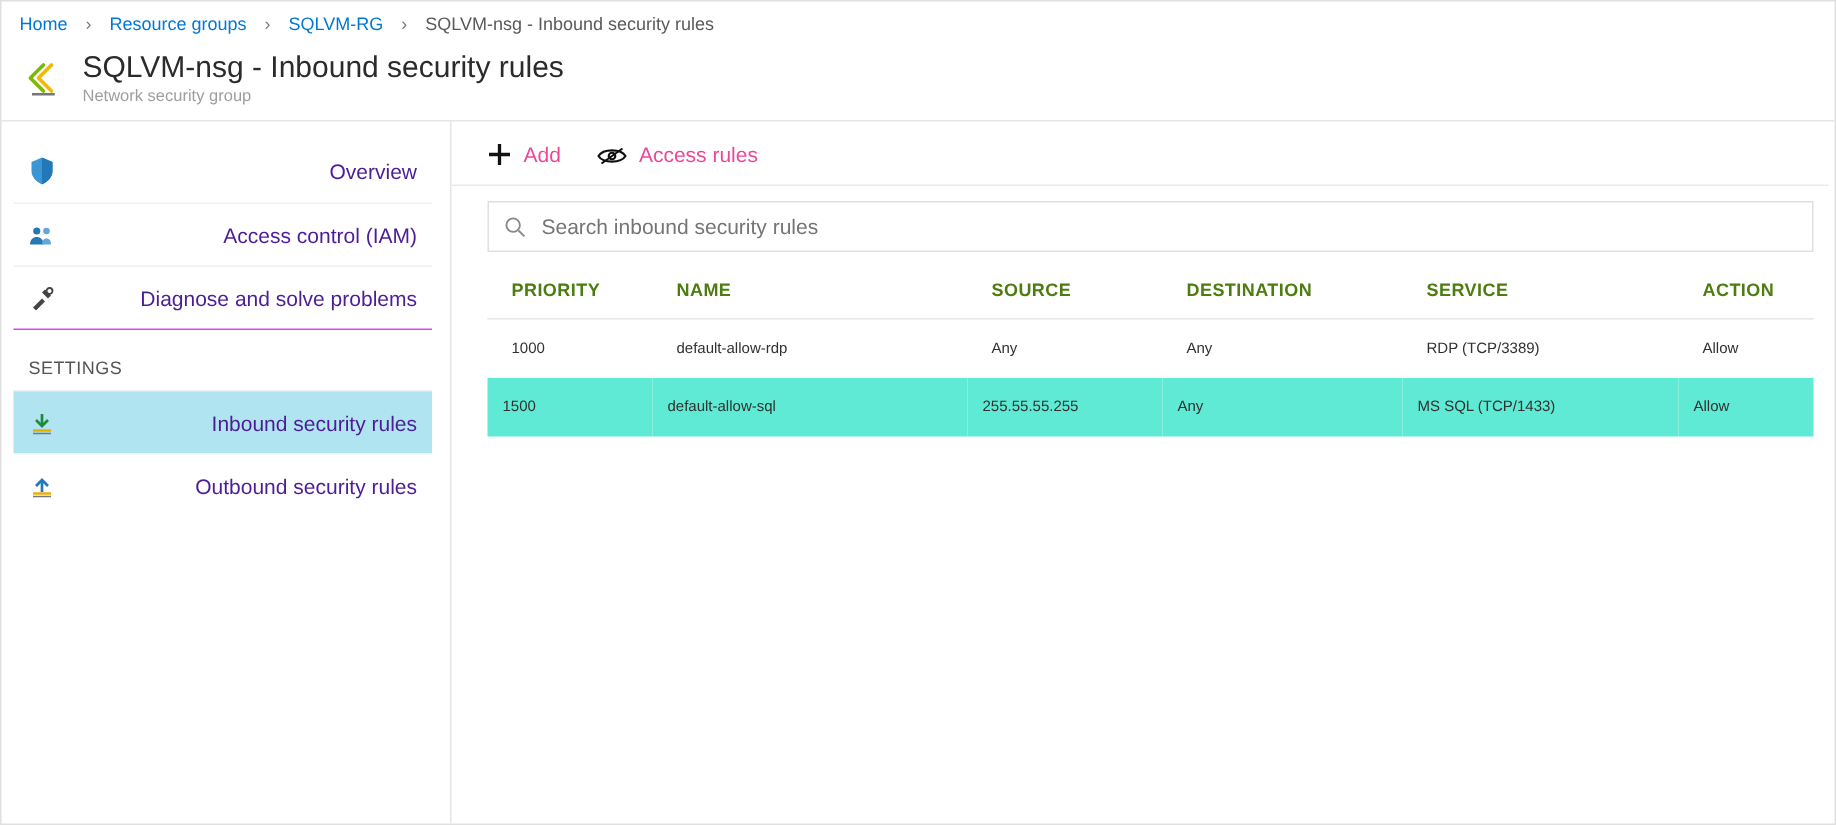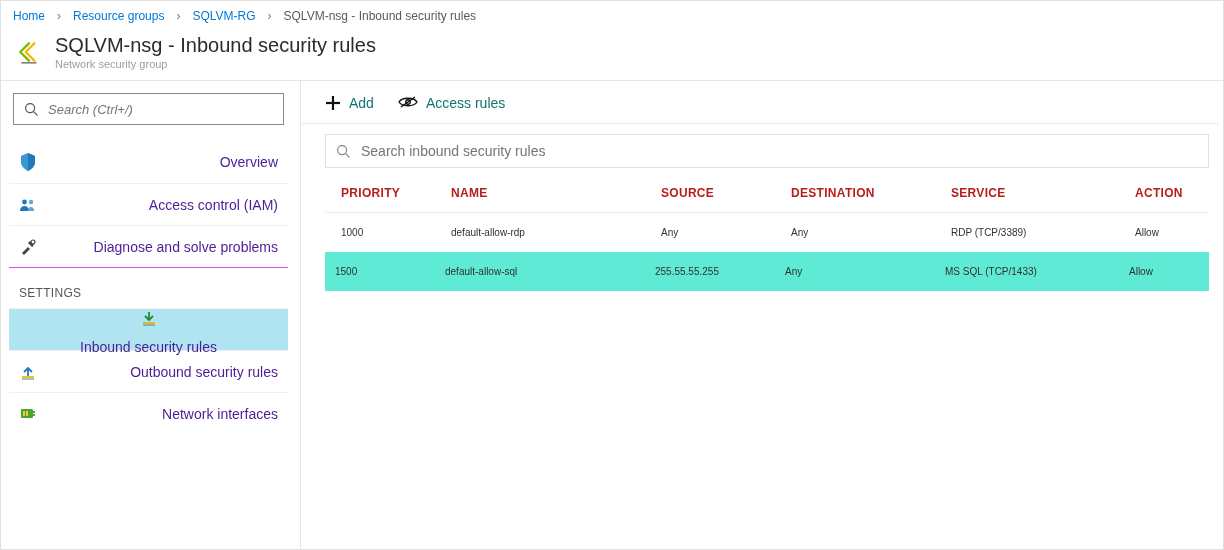--- a/index.html
+++ b/index.html
@@ -85,21 +85,21 @@
     align-items: center;
     height: 42px;
     padding: 0 10px;
     gap: 12px;
     cursor: pointer;
     border-top: 1px solid #f0f0f0;
     font-size: 14px;
     color: #4c1d95;
     justify-content: space-between;
   }
-  .sidebar-item.selected { background: #b0e4f0; flex-direction: column; }
+  .sidebar-item.selected { background: #b0e4f0; }
   .sidebar-item.first { border-top: none; }
   .sidebar-section {
     font-size: 12px;
     color: #555;
     letter-spacing: 0.3px;
     padding: 18px 10px 8px 10px;
     border-top: 1px solid #d946ef;
   }
   .icon-box {
     width: 18px;
@@ -119,25 +119,25 @@
   }
   .toolbar {
     display: flex;
     align-items: center;
     gap: 24px;
     padding: 4px 4px 12px 24px;
     border-bottom: 1px solid #eaeaea;
   }
   .toolbar-btn {
     display: flex;
-    align-items: flex-start;
+    align-items: flex-end;
     gap: 8px;
     font-size: 14px;
     cursor: pointer;
-    color: #0f766e;
+    color: #ec4899;
   }
   .rules-area { padding: 10px 10px 10px 24px; }
   .rules-search {
     display: flex;
     align-items: center;
     border: 1px solid #e0e0e0;
     height: 34px;
     padding: 0 10px;
     gap: 10px;
     margin-bottom: 6px;
@@ -150,21 +150,21 @@
     width: 100%;
     background: transparent;
   }
 
   
   .rules-table { width: 100%; border-collapse: collapse; }
   .rules-table th {
     text-align: left;
     font-size: 12px;
     font-weight: 700;
-    color: #b91c1c;
+    color: #4d7c0f;
     letter-spacing: 0.3px;
     padding: 12px 12px 12px 16px;
     border-bottom: 1px solid #eaeaea;
   }
   .rules-table td {
     font-size: 10px;
     padding: 14px 12px 14px 16px;
     color: #323130;
   }
   .rules-table tr.row-selected td { background: #5eead4; padding-left: 10px; }
@@ -197,29 +197,20 @@
   <div>
     <div class="title">SQLVM-nsg - Inbound security rules</div>
     <div class="subtitle">Network security group</div>
   </div>
 </div>
 
 <div class="body">
 
   <div class="sidebar">
 
-    <div class="search-box">
-      <span class="icon-box">
-        <svg width="15" height="15" viewBox="0 0 16 16">
-            <circle cx="6.5" cy="6.5" r="4.8" stroke="#555" stroke-width="1.3" fill="none"></circle>
-            <line x1="10.3" y1="10.3" x2="14.5" y2="14.5" stroke="#555" stroke-width="1.3"></line>
-          </svg>
-      </span>
-      <input type="text" placeholder="Search (Ctrl+/)" style="">
-    </div>
 
     <div class="sidebar-item first">
       <span class="icon-box">
         <svg width="16" height="18" viewBox="0 0 16 18">
             <path d="M8 0 L15 3 V9 C15 13 12 16 8 18 C4 16 1 13 1 9 V3 Z" fill="#3a97d4"></path>
             <path d="M8 0 L15 3 V9 C15 13 12 16 8 18 V0 Z" fill="#2378b7"></path>
           </svg>
       </span>
       <span>Overview</span>
     </div>
@@ -268,32 +259,20 @@
         <svg width="16" height="16" viewBox="0 0 16 16">
             <path d="M8 12 V5" stroke="#2378b7" stroke-width="1.8"></path>
             <path d="M4 8 L8 4 L12 8" stroke="#2378b7" stroke-width="1.8" fill="none"></path>
             <line x1="2" y1="13" x2="14" y2="13" stroke="#e8b100" stroke-width="1.6"></line>
             <line x1="2" y1="15" x2="14" y2="15" stroke="#777" stroke-width="1"></line>
           </svg>
       </span>
       <span>Outbound security rules</span>
     </div>
 
-    <div class="sidebar-item">
-      <span class="icon-box">
-        <svg width="16" height="16" viewBox="0 0 16 16">
-            <rect x="1" y="3" width="12" height="9" rx="1" fill="#4ca32e"></rect>
-            <rect x="3" y="5" width="2" height="5" fill="#e8d23a"></rect>
-            <rect x="6" y="5" width="2" height="5" fill="#e8d23a"></rect>
-            <rect x="13" y="5" width="2" height="2" fill="#4ca32e"></rect>
-            <rect x="13" y="8" width="2" height="2" fill="#4ca32e"></rect>
-          </svg>
-      </span>
-      <span>Network interfaces</span>
-    </div>
 
   </div>
 
   <div class="main">
 
     <div class="toolbar">
       <div class="toolbar-btn">
         <span>
           <svg width="16" height="16" viewBox="0 0 16 16">
               <line x1="8" y1="1" x2="8" y2="15" stroke="#111" stroke-width="2.2"></line>

